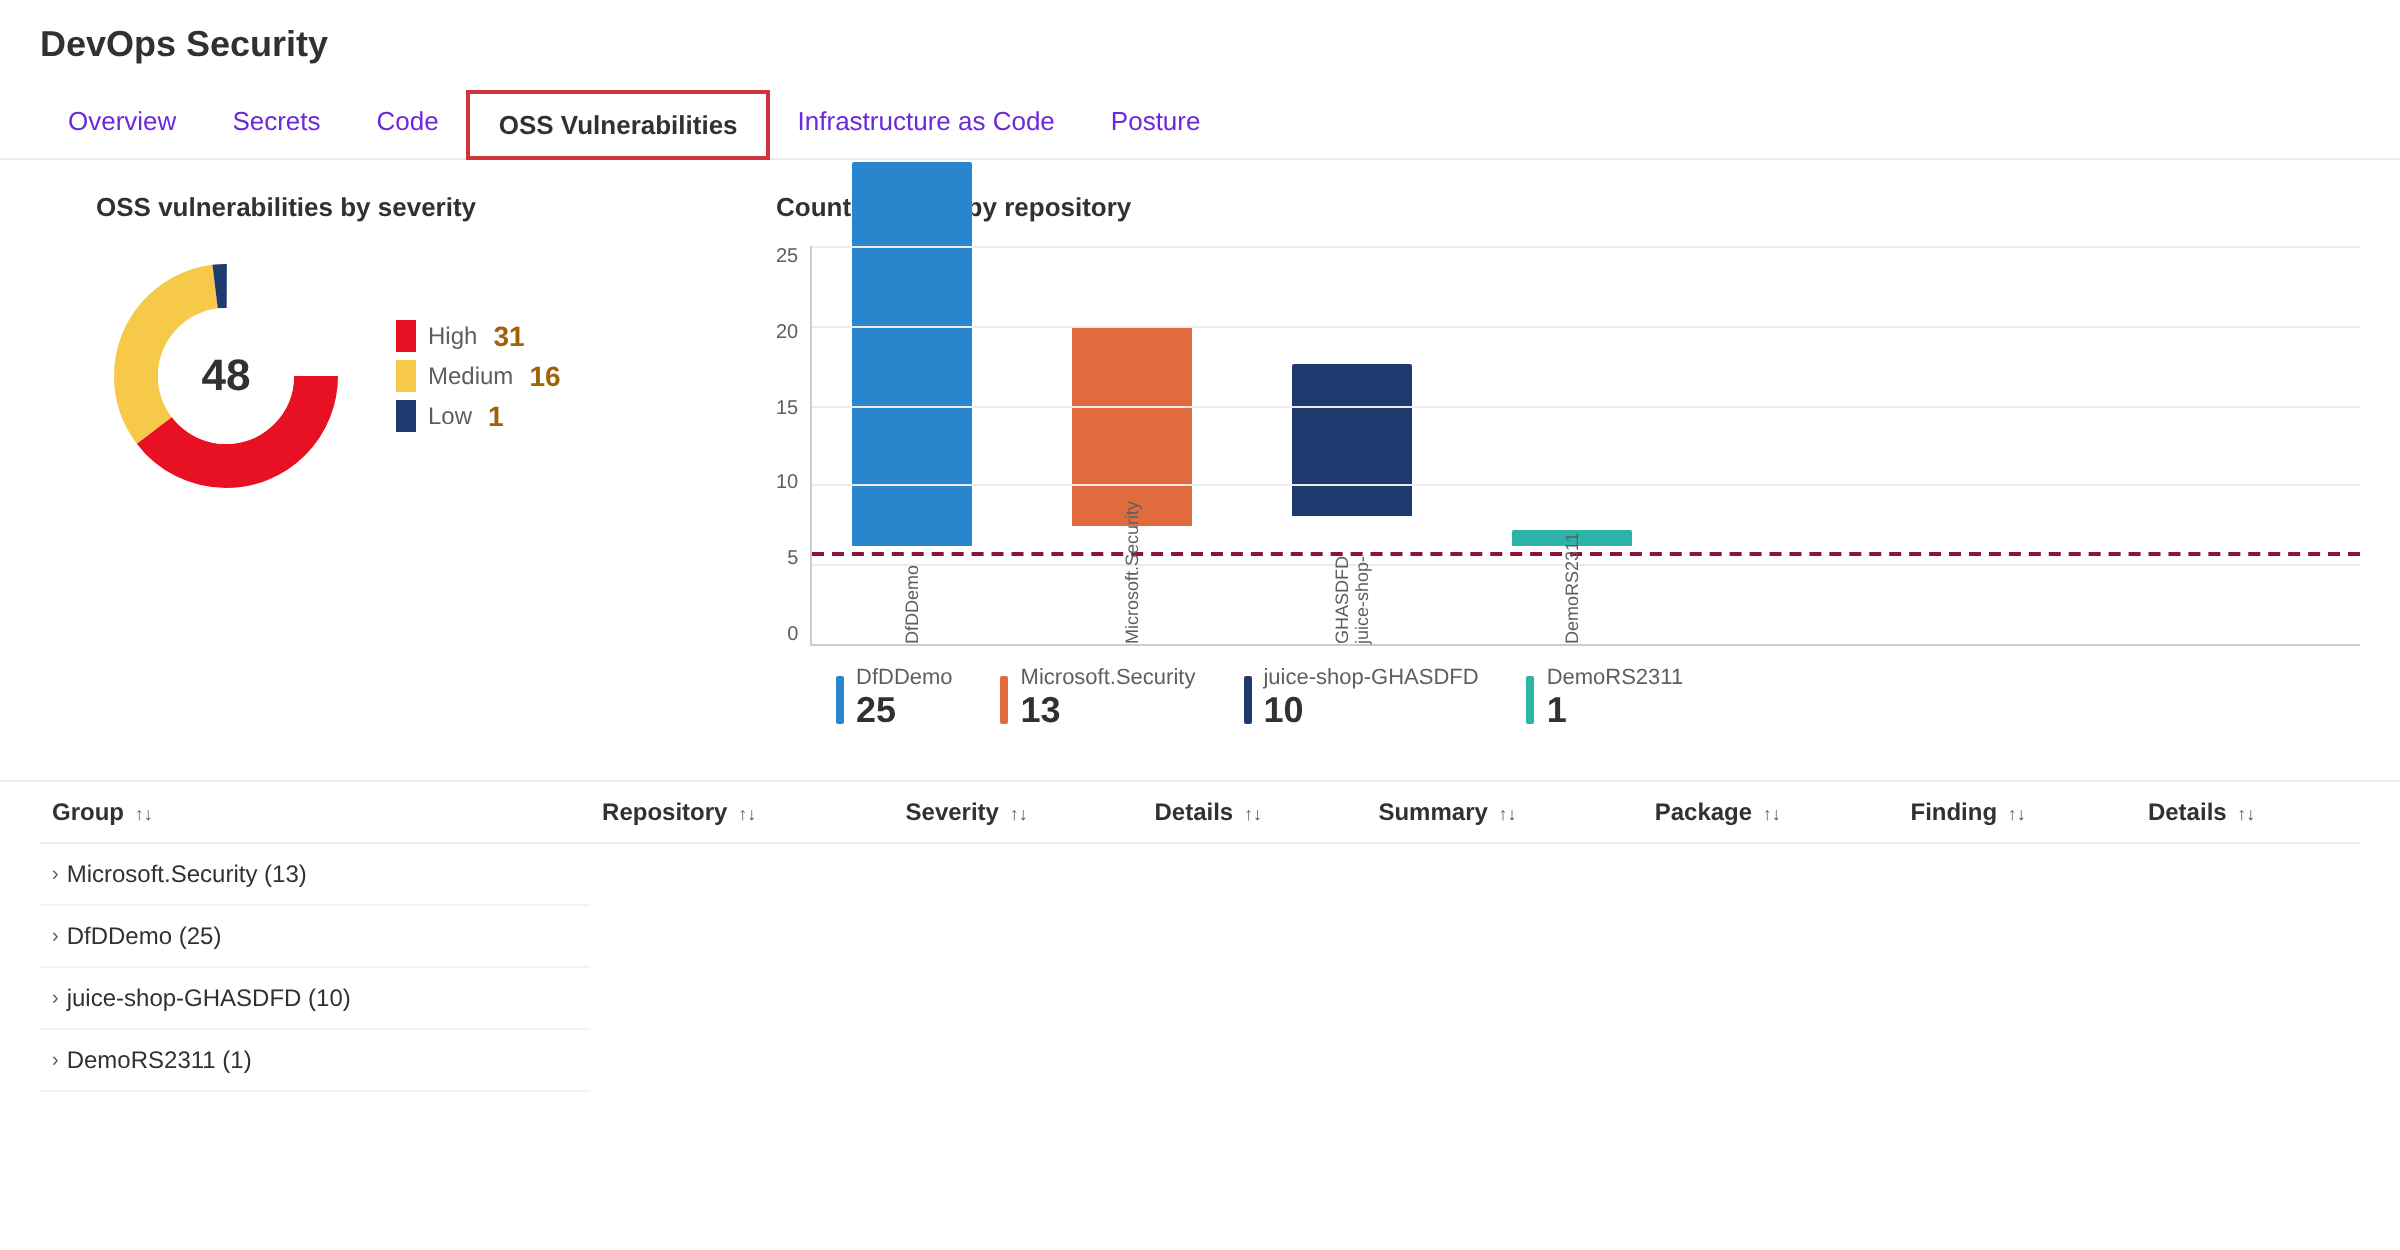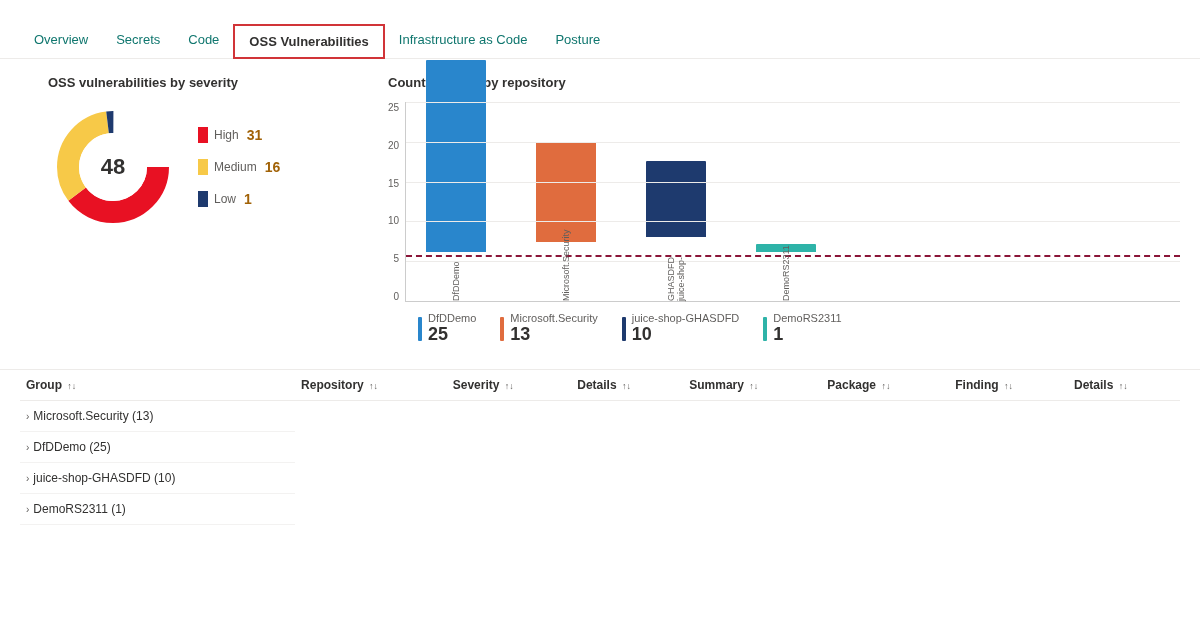--- a/index.html
+++ b/index.html
@@ -6,34 +6,34 @@
     body { font-family: 'Segoe UI', sans-serif; font-size: 13px; color: #323130; background: #fff; }
 
     .header { padding: 12px 20px 6px; }
     .header h1 { font-size: 18px; font-weight: 600; color: #323130; }
     .show-help { display: flex; align-items: center; gap: 6px; margin-top: 4px; font-size: 12px; color: #605e5c; }
     .toggle { display: flex; border-radius: 12px; overflow: hidden; border: 1px solid #ccc; font-size: 12px; }
     .toggle-yes { padding: 2px 10px; background: #fff; color: #323130; cursor: pointer; }
     .toggle-no { padding: 2px 10px; background: #0078d4; color: #fff; border-radius: 10px; cursor: pointer; }
 
     .nav-tabs { display: flex; gap: 0; border-bottom: 1px solid #edebe9; padding: 0 20px; margin-top: 6px; }
-    .nav-tab { padding: 8px 14px; font-size: 13px; color: #0f766e; cursor: pointer; border-bottom: 2px solid transparent; white-space: nowrap; }
+    .nav-tab { padding: 8px 14px; font-size: 13px; color: #6d28d9; cursor: pointer; border-bottom: 2px solid transparent; white-space: nowrap; }
     .nav-tab.selected-box { border: 2px solid #d13438; border-bottom: 2px solid #d13438; color: #323130; font-weight: 600; margin-bottom: -1px; }
 
     .content { display: flex; padding: 16px 20px; gap: 20px; margin-left: 28px; }
 
     
     .left-panel { width: 320px; flex-shrink: 0; }
     .section-title { font-size: 13px; font-weight: 600; margin-bottom: 12px; color: #323130; }
 
     .chart-area { display: flex; align-items: center; gap: 20px; }
     .donut-container { position: relative; width: 130px; height: 130px; flex-shrink: 0; }
     .donut-label { position: absolute; top: 50%; left: 50%; transform: translate(-50%, -50%); font-size: 22px; font-weight: 600; color: #323130; }
 
-    .legend { display: flex; flex-direction: column; gap: 16px; }
+    .legend { display: flex; flex-direction: column; gap: 4px; }
     .legend-item { display: flex; align-items: center; gap: 6px; }
     .legend-color { width: 10px; height: 16px; flex-shrink: 0; }
     .legend-label { font-size: 12px; color: #605e5c; }
     .legend-value { font-size: 14px; font-weight: 600; color: #a16207; margin-left: 2px; }
 
     
     .right-panel { flex: 1; }
 
     .chart-legend { display: flex; gap: 24px; margin-top: 10px; padding-left: 30px; }
     .chart-legend-item { display: flex; align-items: center; gap: 6px; }
@@ -51,20 +51,21 @@
     .group-row td { cursor: pointer; }
     .group-row td:first-child { display: flex; align-items: center; gap: 4px; }
     .chevron { font-size: 10px; color: #605e5c; }
 
     .info-icon { font-size: 11px; color: #605e5c; cursor: pointer; }
   </style>
 </head>
 <body>
 
 <div class="header">
+  <h1>DevOps Security</h1>
 </div>
 
 <nav class="nav-tabs">
   <span class="nav-tab">Overview</span>
   <span class="nav-tab">Secrets</span>
   <span class="nav-tab">Code</span>
   <span class="nav-tab selected-box">OSS Vulnerabilities</span>
   <span class="nav-tab">Infrastructure as Code</span>
   <span class="nav-tab">Posture</span>
 </nav>

